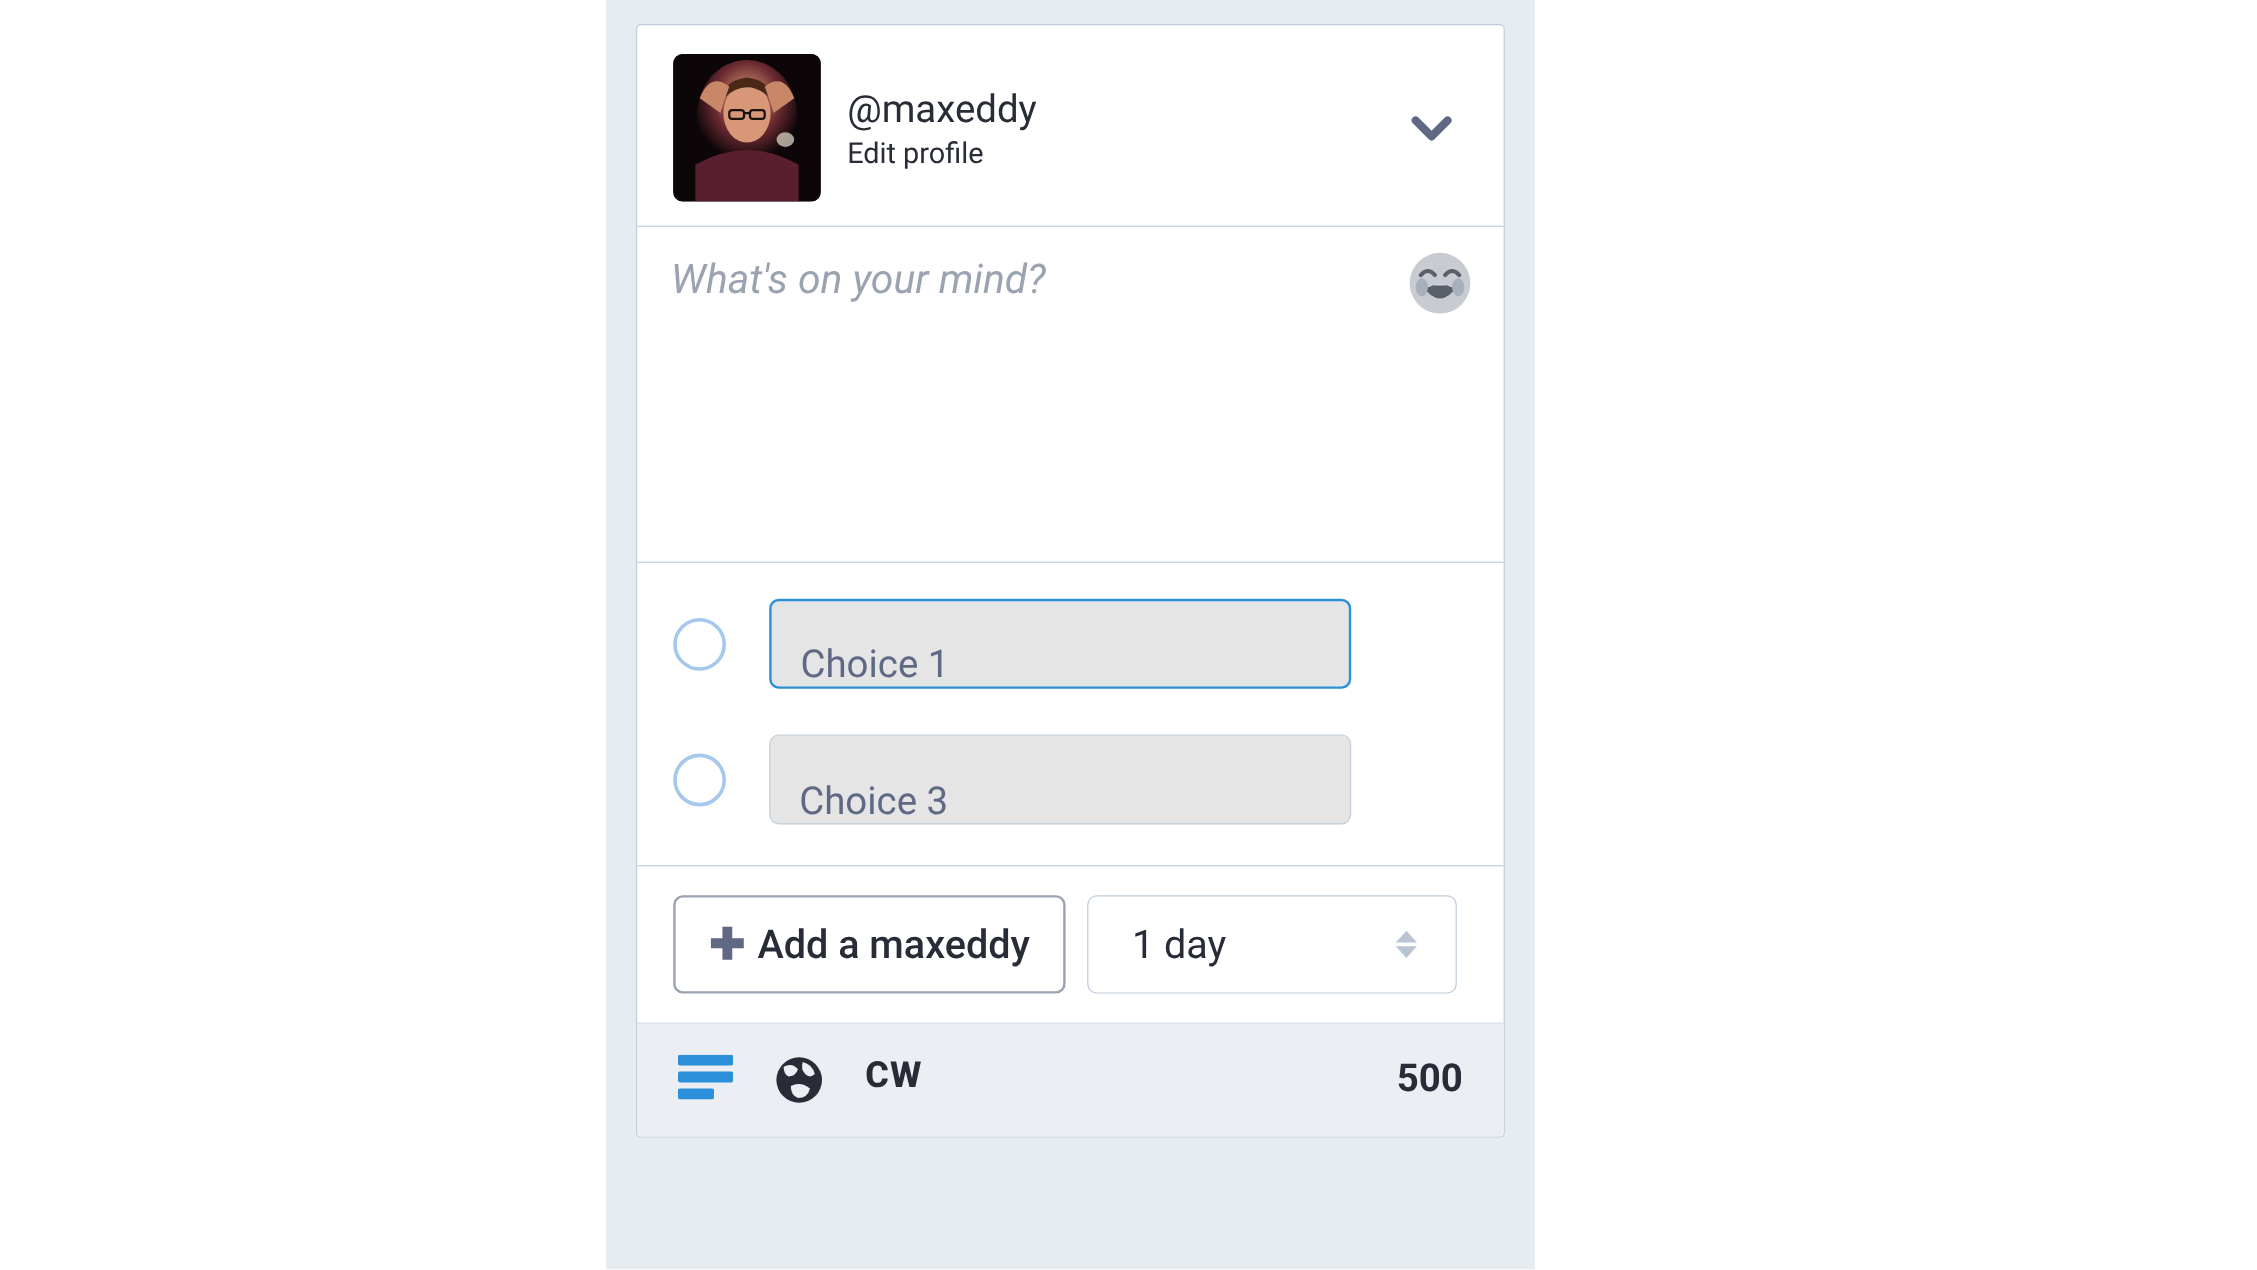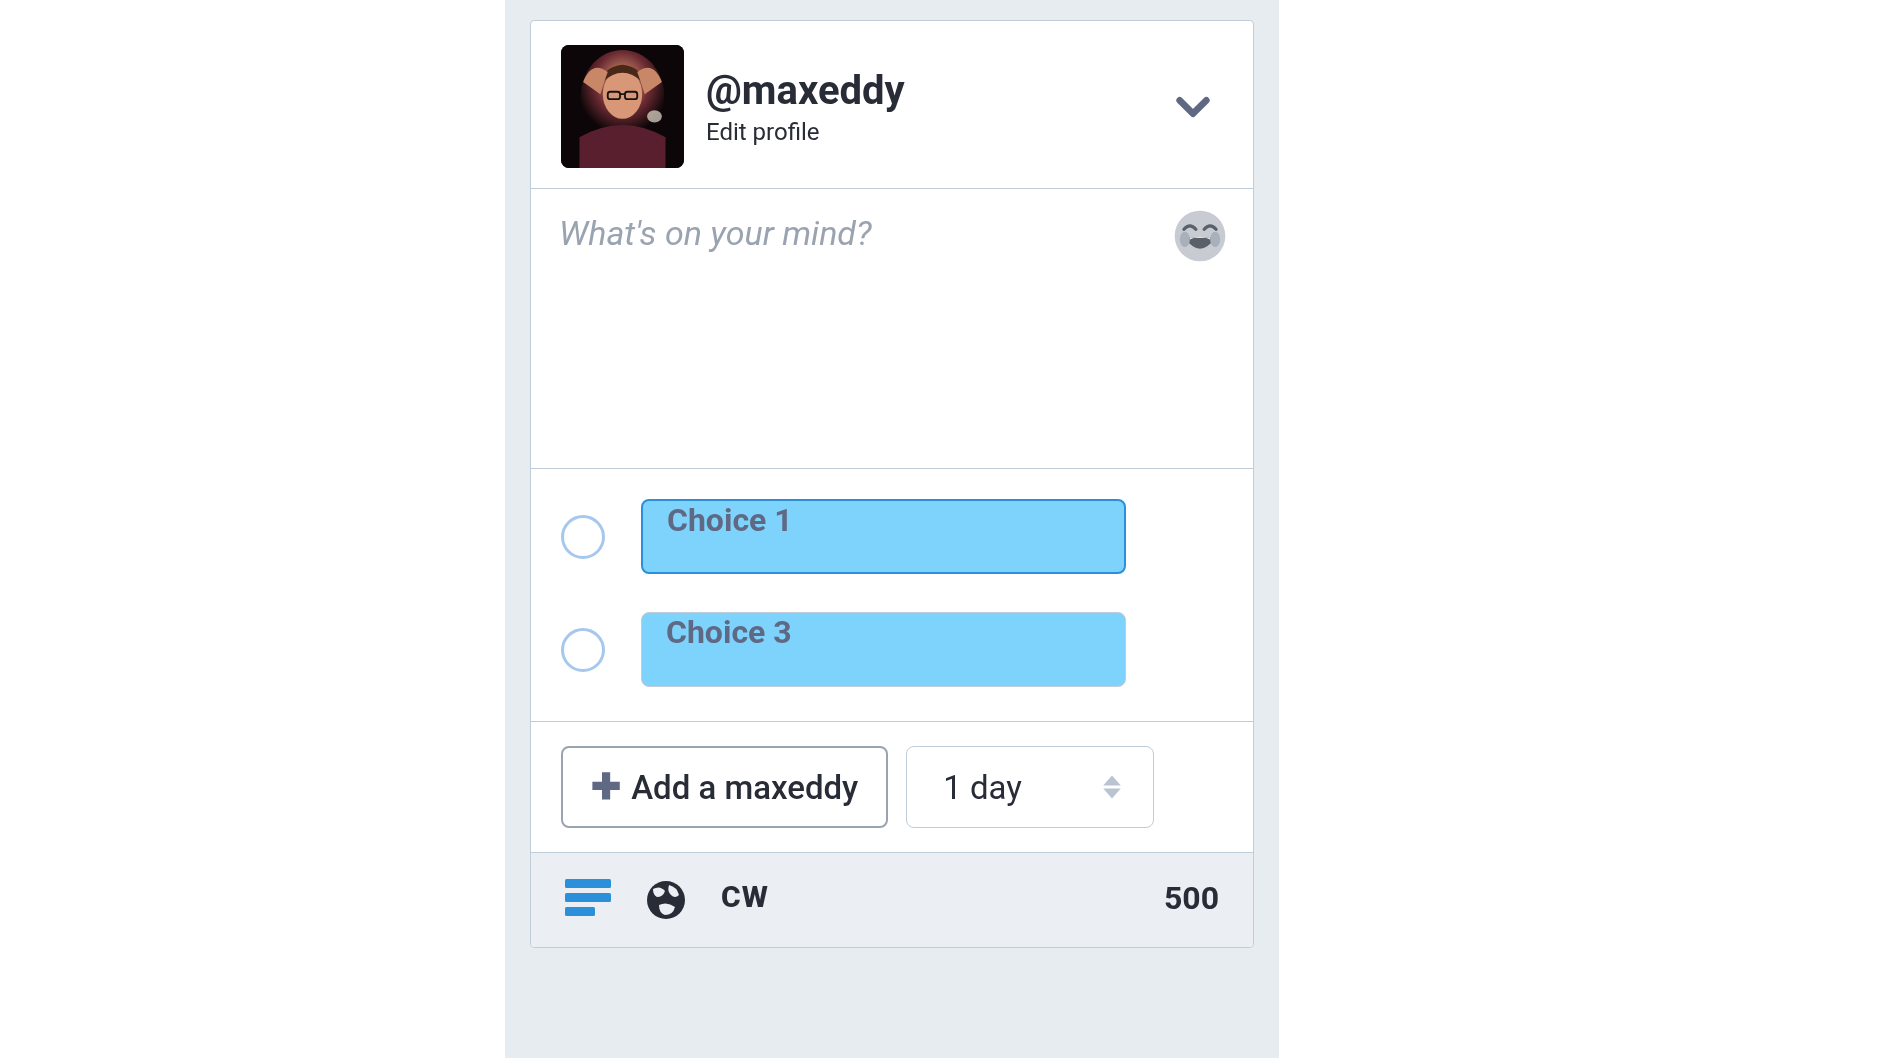--- a/index.html
+++ b/index.html
@@ -41,22 +41,22 @@
     overflow: hidden;
   }
   .avatar svg { width: 100%; height: 100%; display: block; }
   .profile-info {
     flex: 1;
     display: flex;
     flex-direction: column;
     gap: 4px;
   }
   .handle {
-    font-size: 40px;
-    font-weight: 700;
+    font-size: 32px;
+    font-weight: 400;
     color: #282c37;
   }
   .edit-profile {
     font-size: 24px;
     color: #282c37;
     font-weight: 400;
   }
   .chevron-wrap {
     padding-right: 10px;
     cursor: pointer;
@@ -105,23 +105,22 @@
   }
   .choice-input {
     flex: 0 0 485px;
     height: 75px;
     border: 1px solid #c0cdd9;
     border-radius: 8px;
     padding: 0 24px;
     font-size: 32px;
     color: #606984;
     display: flex;
-    align-items: flex-start;
-    background: #7dd3fc;
-    font-weight: bold;
+    align-items: flex-end;
+    background: #e5e5e5;
   }
   .choice-input.focused {
     border: 2px solid #2b90d9;
   }
   .controls-section {
     border-top: 1px solid #c0cdd9;
     padding: 24px 30px 24px 30px;
     display: flex;
     gap: 18px;
   }
@@ -142,21 +141,21 @@
   .plus-icon {
     font-size: 36px;
     font-weight: 700;
     color: #606984;
     line-height: 1;
   }
   .duration-select {
     border: 1px solid #c0cdd9;
     border-radius: 8px;
     height: 82px;
-    width: 248px;
+    width: 308px;
     padding: 0 30px 0 36px;
     display: flex;
     align-items: center;
     justify-content: space-between;
     font-size: 33px;
     color: #282c37;
     cursor: pointer;
     background: #fff;
   }
   .stepper {

